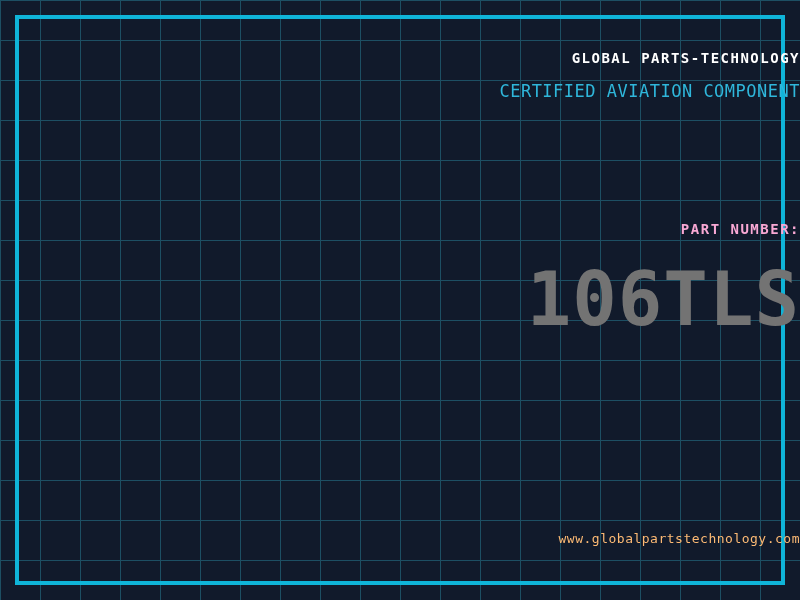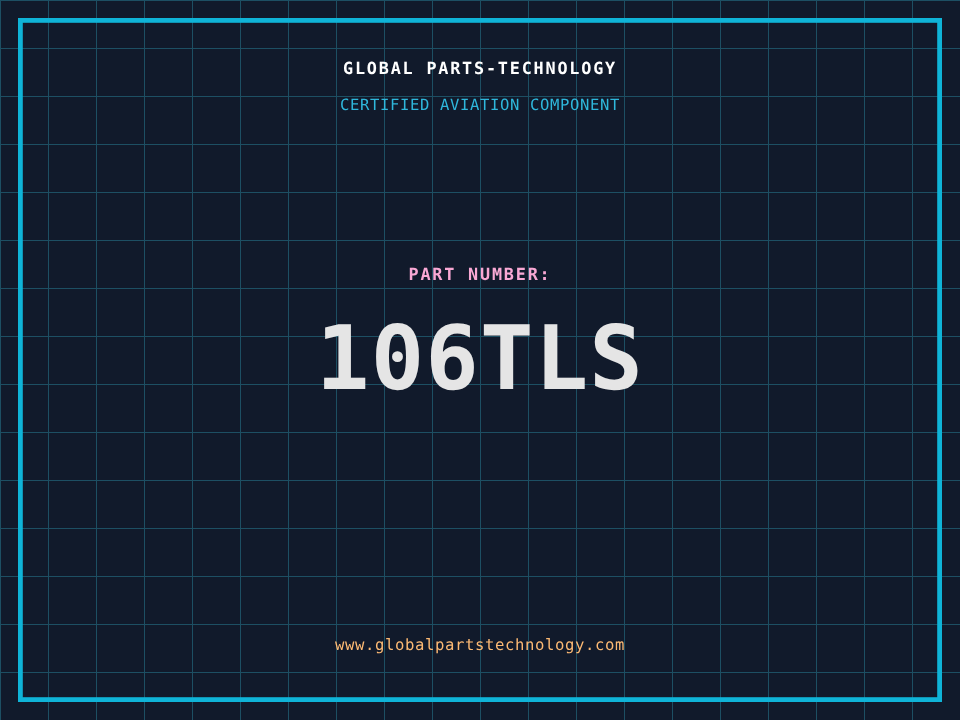--- a/index.html
+++ b/index.html
@@ -24,50 +24,50 @@
     top: 15px;
     right: 15px;
     bottom: 15px;
     border: 4px solid #0FB4D8;
     pointer-events: none;
   }
   .txt {
     position: absolute;
     left: 0;
     width: 800px;
-    text-align: center;
+    text-align: right;
     white-space: pre;
   }
   .company-name {
     top: 50px;
     font-size: 14px;
     font-weight: bold;
     letter-spacing: 1.5px;
     color: #FFFFFF;
   }
   .tagline {
     top: 81px;
-    font-size: 13px;
+    font-size: 17px;
     letter-spacing: 0.5px;
     color: #2FB7DB;
   }
   .part-label {
     top: 221px;
     font-size: 14px;
     font-weight: bold;
     letter-spacing: 1.5px;
     color: #f9a8d4;
   }
   .part-number {
     top: 262px;
     font-size: 74px;
     line-height: 74px;
     font-weight: bold;
     letter-spacing: 1px;
-    color: #e5e5e5;
+    color: #737373;
   }
   .website {
     top: 531px;
     font-size: 13px;
     letter-spacing: 0.5px;
     color: #fdba74;
   }
 </style>
 </head>
 <body>

